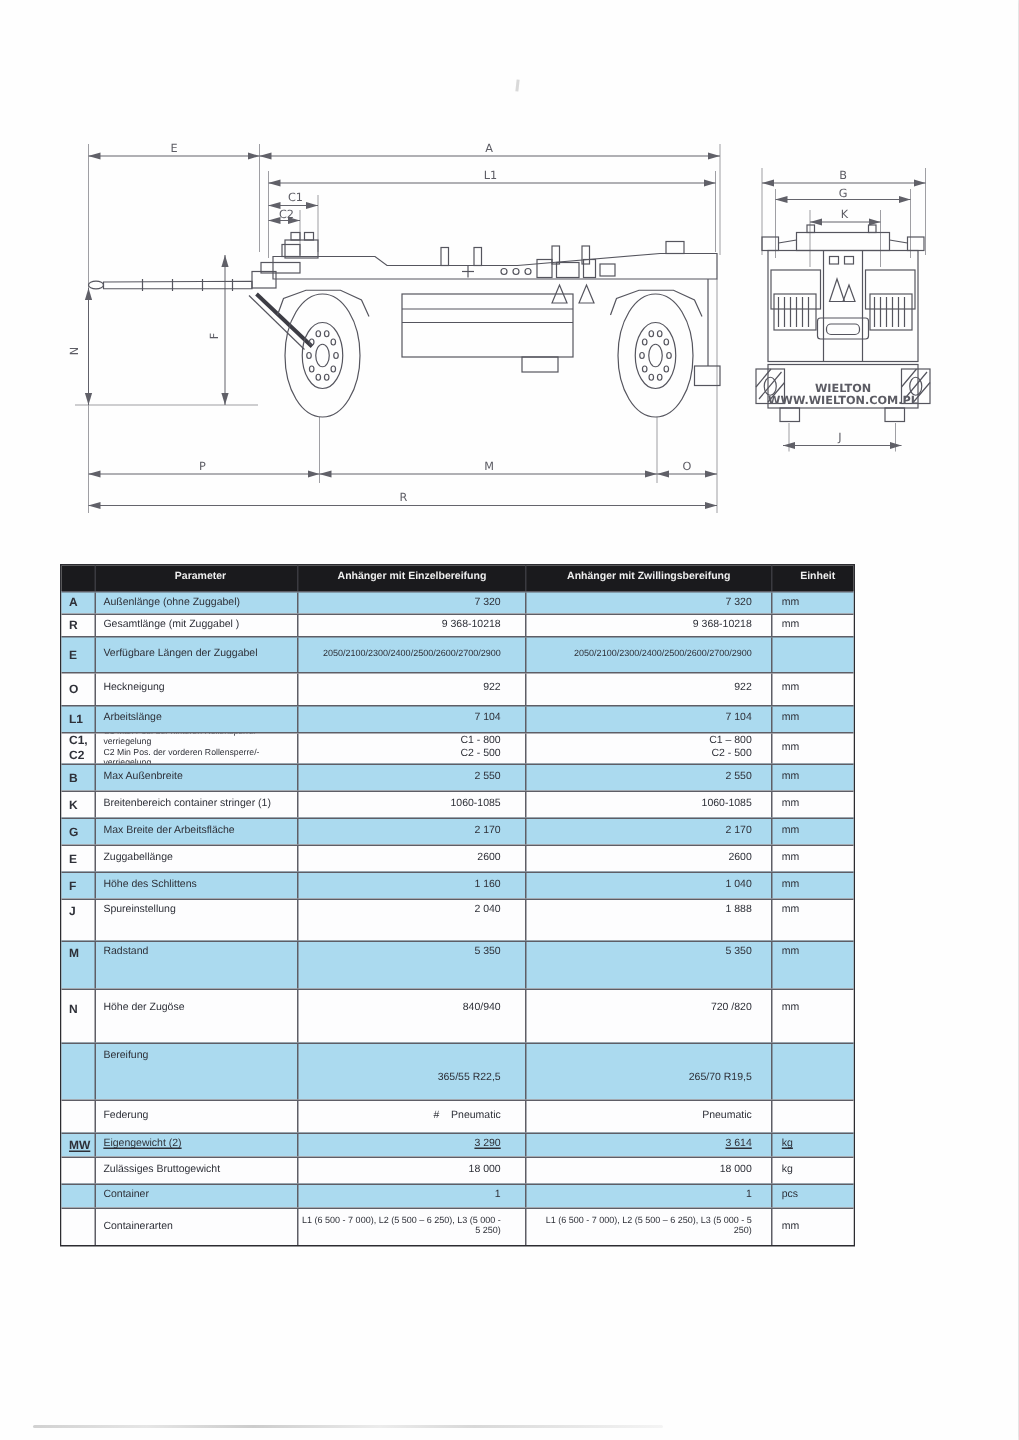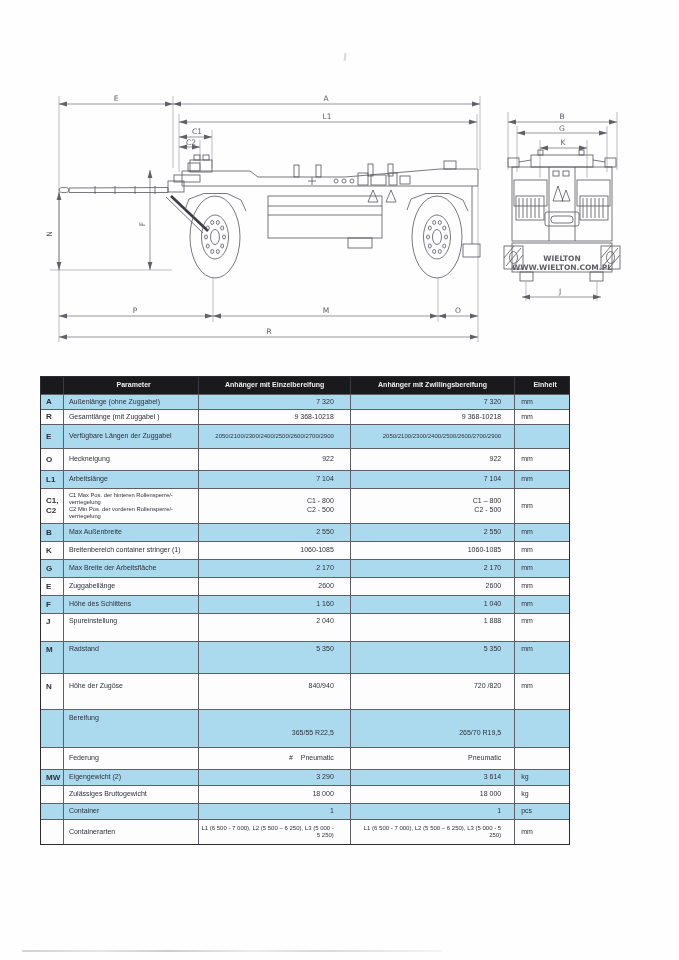--- a/index.html
+++ b/index.html
@@ -280,21 +280,21 @@
       <div class="cell c-v2">922</div>
       <div class="cell c-unit">mm</div>
     </div>
         <div class="trow blue normal" style="height: 18px;">
       <div class="cell c-letter">L1</div>
       <div class="cell c-param">Arbeitslänge</div>
       <div class="cell c-v1">7 104</div>
       <div class="cell c-v2">7 104</div>
       <div class="cell c-unit">mm</div>
     </div>
-        <div class="trow white two" style="height: 35px;">
+        <div class="trow white two" style="height: 21px;">
       <div class="cell c-letter">C1,
 C2</div>
       <div class="cell c-param tiny-label">C1 Max Pos. der hinteren Rollensperre/-verriegelung
 C2 Min Pos. der vorderen Rollensperre/-verriegelung</div>
       <div class="cell c-v1">C1 - 800
 C2 - 500</div>
       <div class="cell c-v2">C1 – 800
 C2 - 500</div>
       <div class="cell c-unit">mm</div>
     </div>
@@ -361,21 +361,21 @@
       <div class="cell c-v2">265/70 R19,5</div>
       <div class="cell c-unit"></div>
     </div>
         <div class="trow white normal" style="height: 22px;">
       <div class="cell c-letter"></div>
       <div class="cell c-param">Federung</div>
       <div class="cell c-v1">#&nbsp;&nbsp;&nbsp;&nbsp;Pneumatic</div>
       <div class="cell c-v2">Pneumatic</div>
       <div class="cell c-unit"></div>
     </div>
-        <div class="trow blue normal" style="height: 16px;">
+        <div class="trow blue normal" style="height: 16px; text-decoration: underline;">
       <div class="cell c-letter">MW</div>
       <div class="cell c-param">Eigengewicht (2)</div>
       <div class="cell c-v1">3 290</div>
       <div class="cell c-v2">3 614</div>
       <div class="cell c-unit">kg</div>
     </div>
         <div class="trow white normal" style="height: 18px;">
       <div class="cell c-letter"></div>
       <div class="cell c-param">Zulässiges Bruttogewicht</div>
       <div class="cell c-v1">18 000</div>

